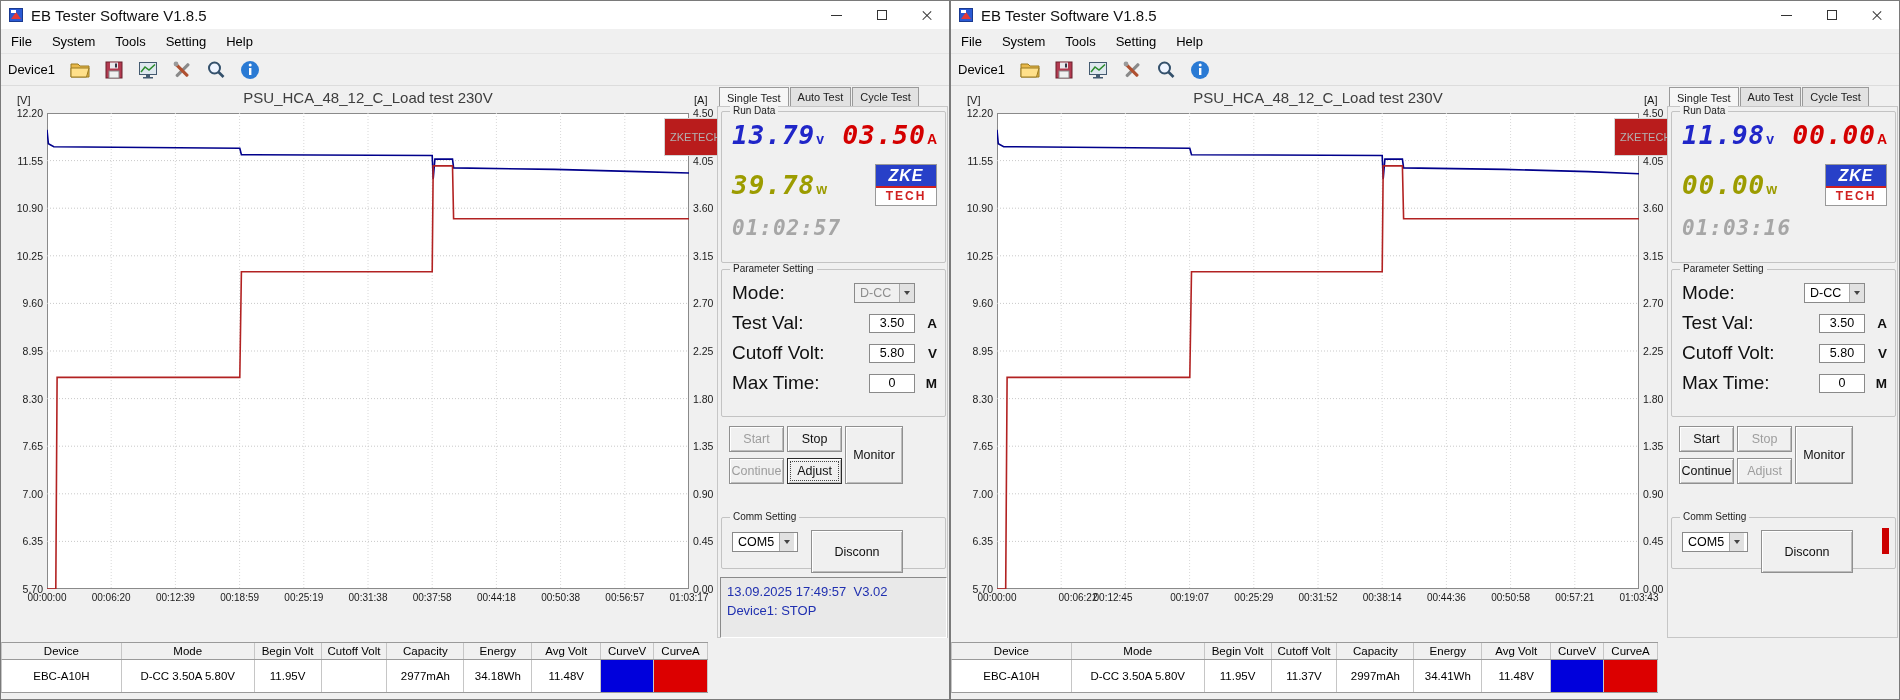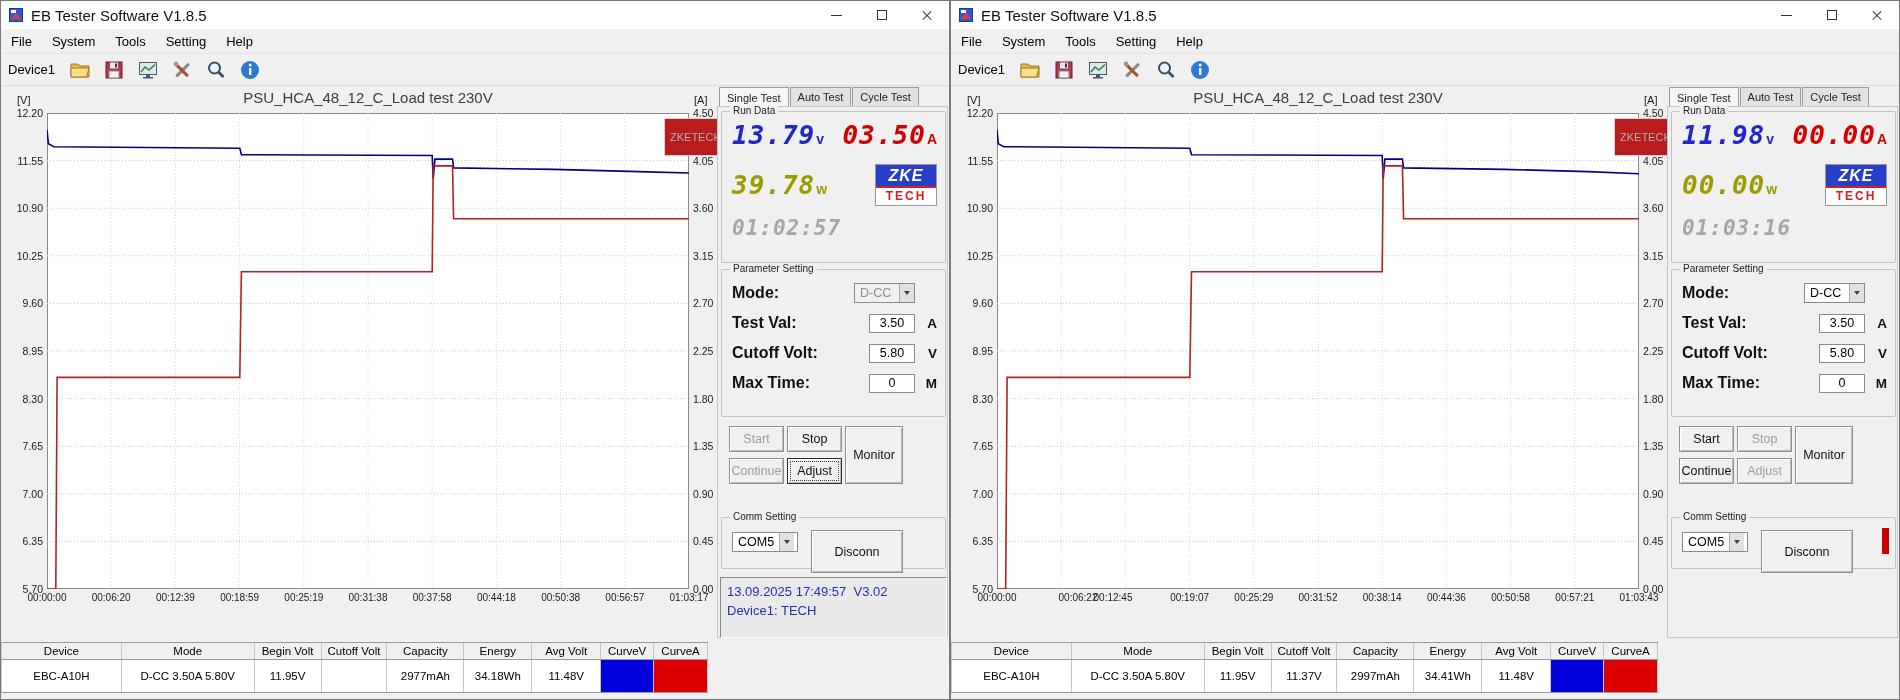--- a/index.html
+++ b/index.html
@@ -71,21 +71,21 @@
   .lcd-time { font-size:21px; color:#a6a6a6; }
   .lcd-unit { font-size:14px; font-weight:bold; margin-left:1px; }
   .unit-volt { color:#2026c8; } .unit-amp { color:#d40000; } .unit-watt { color:#9c9c00; }
   .logo { width:62px; height:42px; background:#fff; border:1px solid #999; text-align:center; overflow:hidden; }
   .logo-zke { font-size:16px; font-weight:bold; font-style:italic; color:#fff; background:#2840c8;
               line-height:21px; letter-spacing:1px; }
   .logo-tech { font-size:12px; font-weight:bold; color:#d02020; line-height:17px;
                border-top:2px solid #d02020; letter-spacing:2px; }
 
   .param-row { position:absolute; left:10px; right:8px; height:22px; display:flex; align-items:center; }
-  .param-label { font-size:16px; font-weight:bold; color:#101010; white-space:nowrap; }
+  .param-label { font-size:19px; font-weight:normal; color:#101010; white-space:nowrap; }
   .combo { display:flex; align-items:center; border:1px solid #8a8a8a; background:#fff;
            height:20px; margin-left:auto; }
   .combo-text { font-size:12.5px; padding:0 5px; min-width:44px; color:#000; }
   .combo-arrow { width:15px; height:100%; background:#e1e1e1; border-left:1px solid #aaa;
                  display:flex; align-items:center; justify-content:center; }
   .arrow-down { width:0; height:0; border-left:3.5px solid transparent;
                 border-right:3.5px solid transparent; border-top:4px solid #444; }
   .combo.disabled { background:#f0f0f0; } .combo.disabled .combo-text { color:#8d8d8d; }
   .input-box { width:46px; height:19px; border:1px solid #8a8a8a; background:#fff;
                font-size:12.5px; text-align:center; line-height:17px; margin-left:auto; color:#000; }
@@ -336,21 +336,21 @@
       <span class="combo-arrow">
             <span class="arrow-down"></span>
           </span>
     </div>
 
   </div>
   <div class="btn btn-disconn">Disconn</div>
 
   <div class="status-box">
     <div class="status-line">13.09.2025 17:49:57  V3.02</div>
-    <div class="status-line">Device1: TECH</div>
+    <div class="status-line">Device1: STOP</div>
   </div>
 
   <div class="res-table">
     <div class="res-header">
       <div class="res-cell c0">Device</div>
       <div class="res-cell c1">Mode</div>
       <div class="res-cell c2">Begin Volt</div>
       <div class="res-cell c3">Cutoff Volt</div>
       <div class="res-cell c4">Capacity</div>
       <div class="res-cell c5">Energy</div>

